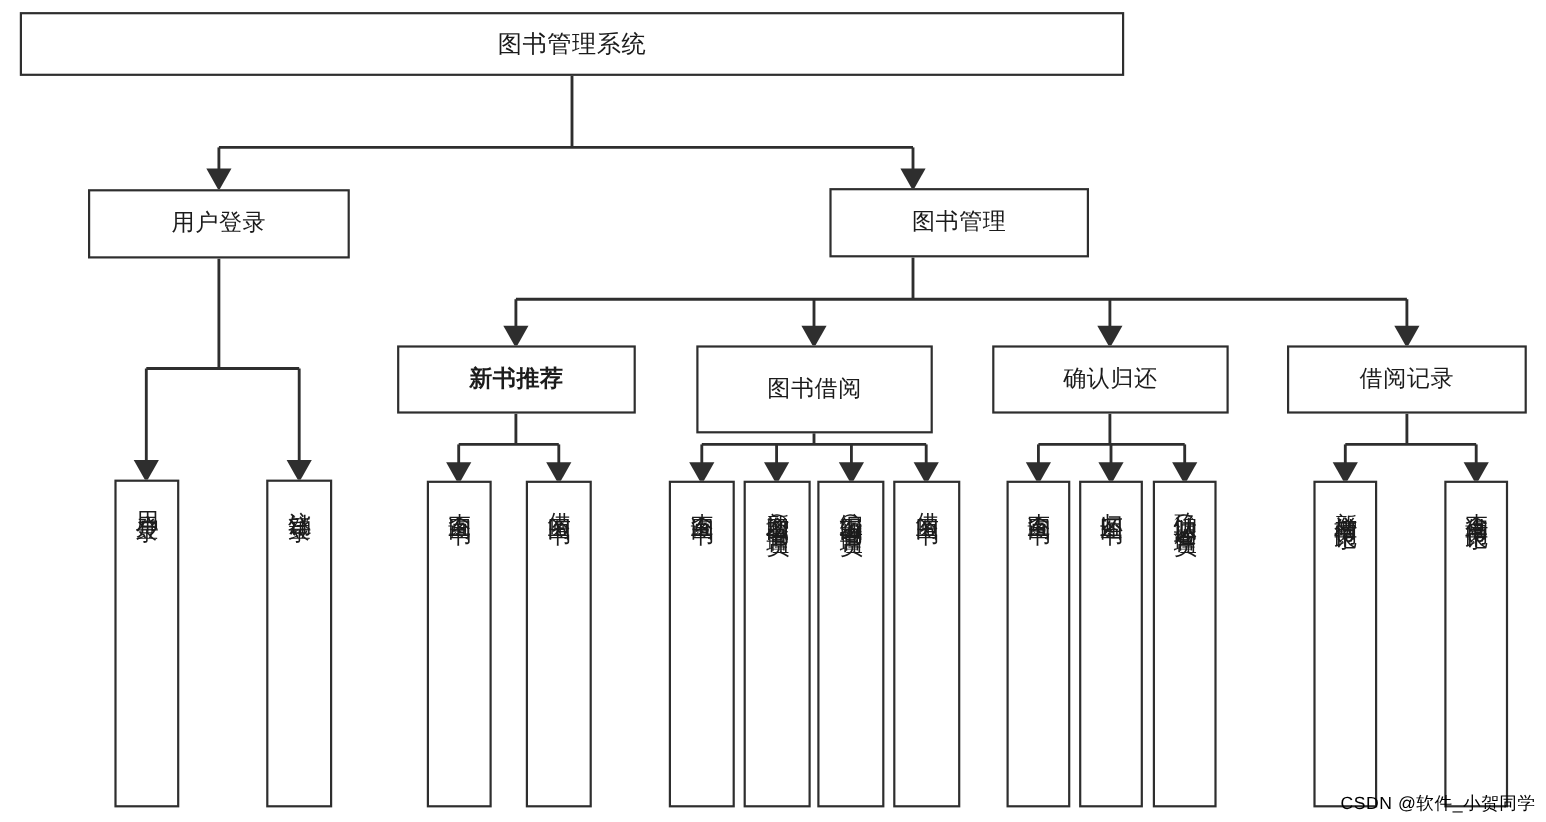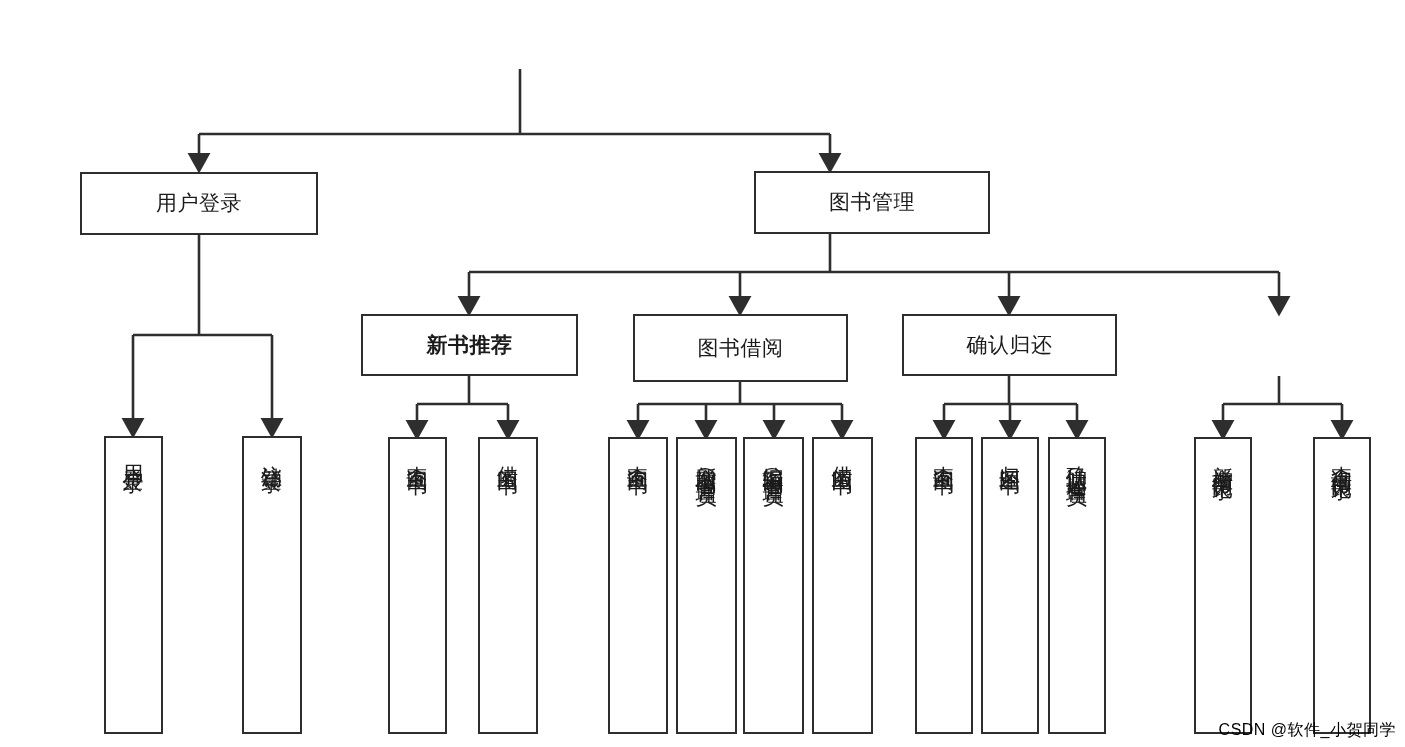--- a/index.html
+++ b/index.html
@@ -123,37 +123,43 @@
       <path d="M1010,404 L1010,430" marker-end="url(#arrow)"></path>
       <path d="M1077,404 L1077,430" marker-end="url(#arrow)"></path>
 
       <path d="M1279,376 L1279,404"></path>
       <path d="M1223,404 L1342,404"></path>
       <path d="M1223,404 L1223,430" marker-end="url(#arrow)"></path>
       <path d="M1342,404 L1342,430" marker-end="url(#arrow)"></path>
     </g>
   </svg>
 
+  <div class="node h-node root" style="left:18px; top:11px; width:1004px; height:58px;">
+    <span class="lbl">图书管理系统</span>
+  </div>
 
   <div class="node h-node" style="left:80px; top:172px; width:238px; height:63px;">
     <span class="lbl">用户登录</span>
   </div>
   <div class="node h-node" style="left:711px; top:171px; width:236px; height:63px;margin-left:43px;">
     <span class="lbl">图书管理</span>
   </div>
 
   <div class="node h-node" style="left:361px; top:314px; width:217px; height:62px;font-weight:bold;">
     <span class="lbl">新书推荐</span>
   </div>
-  <div class="node h-node" style="left:633px; top:314px; width:215px; height:68px;">
+  <div class="node h-node" style="left:633px; top:314px; width:215px; height:80px;">
     <span class="lbl">图书借阅</span>
   </div>
   <div class="node h-node" style="left:902px; top:314px; width:215px; height:62px;">
     <span class="lbl">确认归还</span>
   </div>
+  <div class="node h-node" style="left:1170px; top:314px; width:218px; height:62px;">
+    <span class="lbl">借阅记录</span>
+  </div>
 
   <div class="node v-node" style="left:104px; top:436px; width:59px; height:298px;">
     <span class="lbl">用户登录</span>
   </div>
   <div class="node v-node" style="left:242px; top:436px; width:60px; height:298px;">
     <span class="lbl">注销登录</span>
   </div>
 
   <div class="node v-node" style="left:388px; top:437px; width:59px; height:297px;">
     <span class="lbl">查询图书</span>

